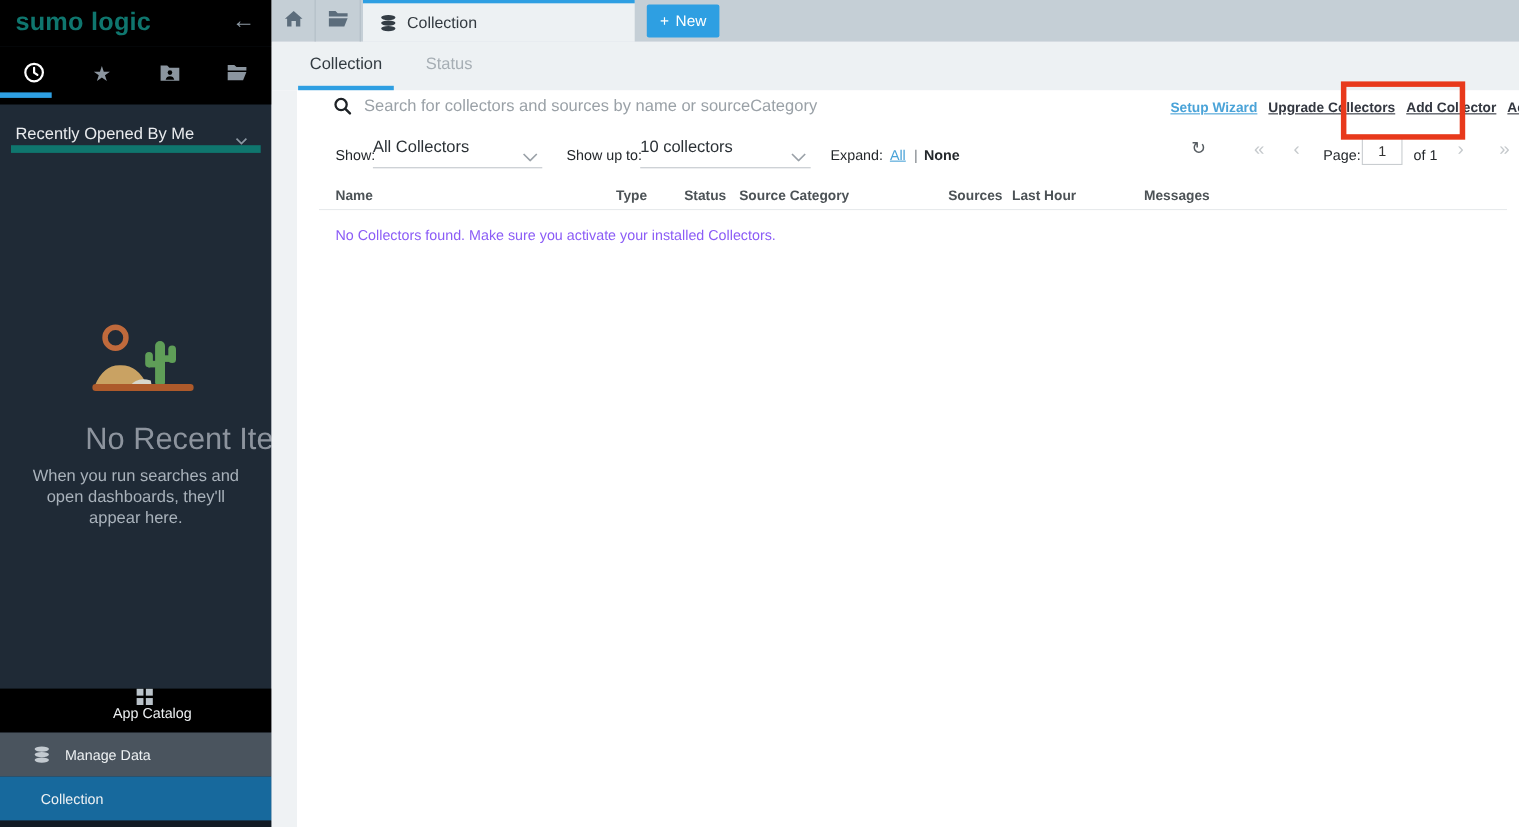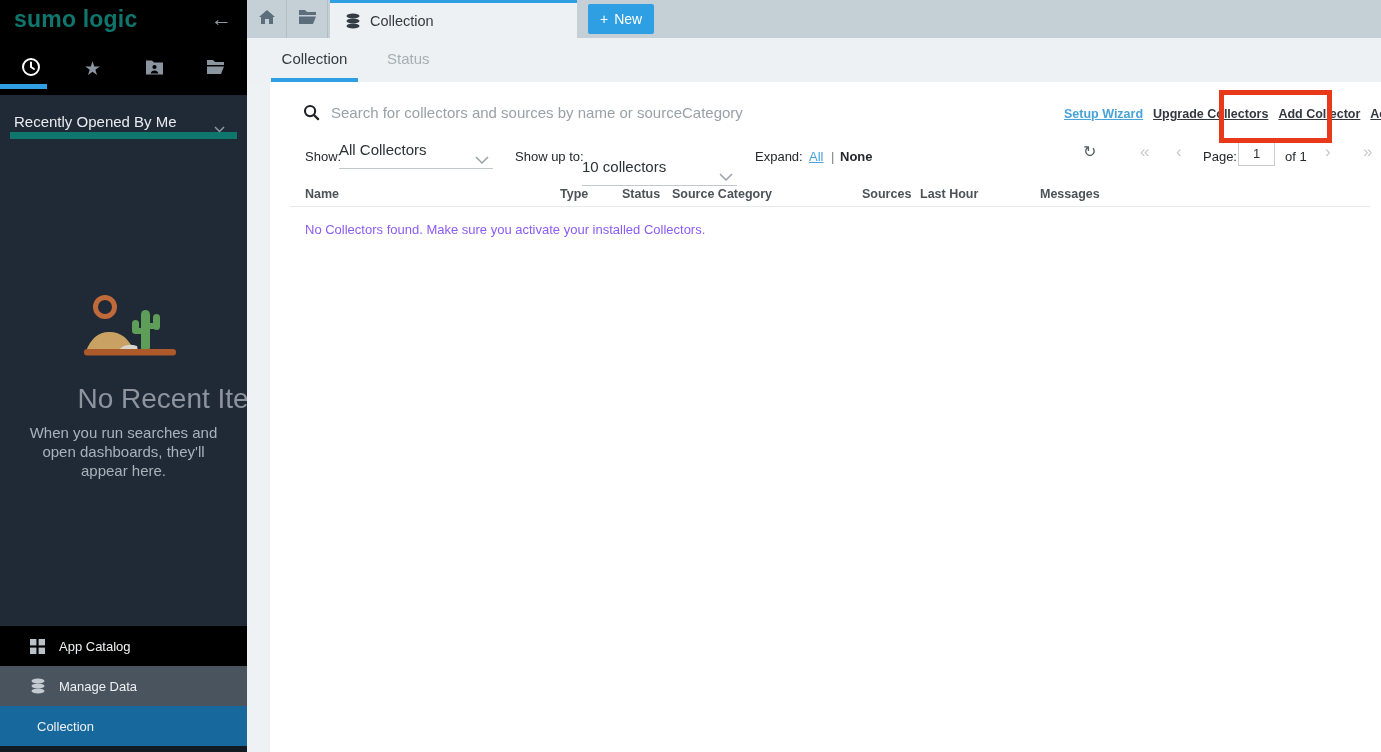--- a/index.html
+++ b/index.html
@@ -19,21 +19,21 @@
   .recent-row { position:absolute; left:10px; top:106px; width:227px; height:33px; border-bottom:7px solid #0f766e; cursor:pointer; }
   .recent-label { position:absolute; left:4px; top:7px; color:#e9ebee; font-size:15px; }
   .recent-chevron { position:absolute; right:12px; top:13px; }
 
   .illustration { position:absolute; left:80px; top:290px; }
   .empty-title { position:absolute; left:0; top:383px; width:286px; text-align:right; color:#8d949e; font-size:28px; font-weight:400; }
   .empty-caption { position:absolute; left:18px; top:423px; width:211px; text-align:center; color:#a9b2bb; font-size:15px; line-height:19px; }
 
   .side-menu { position:absolute; left:0; bottom:0; width:247px; }
   .menu-row { height:40px; display:flex; align-items:center; color:#eef1f3; font-size:13px; cursor:pointer; }
-  .menu-app { background:#000; padding-left:30px; }
+  .menu-app { background:#000; padding-left:30px;flex-direction:column; }
   .menu-manage { background:#4a545e; padding-left:30px; }
   .menu-collection { background:#17699d; padding-left:37px; }
   .menu-row .mi { width:17px; margin-right:12px; display:flex; }
   .menu-strip { height:6px; background:#121b24; }
 
   
   .main { position:absolute; left:247px; top:0; width:1134px; height:752px; background:#fff; }
 
   .tabbar { position:absolute; left:0; top:0; width:1134px; height:38px; background:#c5cfd6; }
   .tb-btn { position:absolute; top:0; width:40px; height:38px; display:flex; align-items:center; justify-content:center; border-right:1px solid #b2bec6; cursor:pointer; }
@@ -44,37 +44,37 @@
   .active-tab .tab-txt { font-size:14.5px; color:#333a40; }
   .new-btn { position:absolute; left:341px; top:4px; height:30px; padding:0 12px; background:#2e9fe2; color:#fff; border:none; border-radius:2px; font-size:14px; font-family:inherit; display:flex; align-items:center; gap:6px; cursor:pointer; }
 
   .subtabbar { position:absolute; left:0; top:38px; width:1134px; height:44px; background:#edf1f3; }
   .subtab { position:absolute; top:0; height:44px; line-height:42px; font-size:15px; cursor:pointer; }
   .subtab-collection { left:24px; width:87px; text-align:center; color:#323b41; }
   .subtab-collection::after { content:""; position:absolute; left:0; bottom:0; width:100%; height:4px; background:#2e9fe2; }
   .subtab-status { left:140px; color:#a6aeb4; }
 
   .gutter { position:absolute; left:0; top:82px; width:23px; height:670px; background:#eff2f4; }
-  .content { position:absolute; left:0; top:82px; width:1134px; height:670px; }
+  .content { position:absolute; left:0; top:66px; width:1134px; height:670px; }
 
   .search-icon { position:absolute; left:56px; top:22px; }
   .search-input { position:absolute; left:84px; top:17px; width:560px; height:26px; border:none; outline:none; font-family:inherit; font-size:15px; color:#333; background:transparent; }
   .search-input::placeholder { color:#9aa1a7; }
 
   .links-row { position:absolute; left:817px; top:25px; display:flex; gap:10px; white-space:nowrap; }
   .hdr-link { font-size:12.5px; font-weight:700; text-decoration:underline; color:#333740; cursor:pointer; }
   .hdr-link.blue { color:#4aa3d8; }
 
   .annotation-box { position:absolute; left:972px; top:8px; width:113px; height:53px; border:5px solid #e8391b; z-index:20; pointer-events:none; }
 
   .flt { position:absolute; font-size:13px; color:#24282c; top:67px; }
   .dd { position:absolute; top:59px; height:28px; border-bottom:1px solid #c3c8cc; font-size:15px; color:#2b3136; cursor:pointer; }
   .dd .dd-chev { position:absolute; right:4px; top:9px; }
   .dd1 { left:92px; width:154px; }
-  .dd2 { left:335px; width:155px;margin-top:17px; }
+  .dd2 { left:335px; width:155px; }
   .link13 { font-size:13px; text-decoration:underline; color:#4aa3d8; cursor:pointer; }
   .pager-glyph { position:absolute; top:61px; font-size:17px; color:#c6cacd; cursor:pointer; line-height:17px; }
   .refresh { position:absolute; left:836px; top:61px; font-size:16px; color:#555b60; cursor:pointer; line-height:17px; }
   .page-input { position:absolute; left:991px; top:59px; width:37px; height:25px; border:1px solid #c9cdd0; text-align:center; font-size:13px; color:#333; font-family:inherit; outline:none; }
 
   .th { position:absolute; top:105px; font-size:12.5px; font-weight:700; color:#4c5256; cursor:pointer; }
   .th-divider { position:absolute; left:43px; top:124px; width:1080px; border-top:1px solid #e7eaec; }
   .empty-msg { position:absolute; left:58px; top:140px; font-size:13px; color:#8b5cf6; }
 </style>
 </head>

